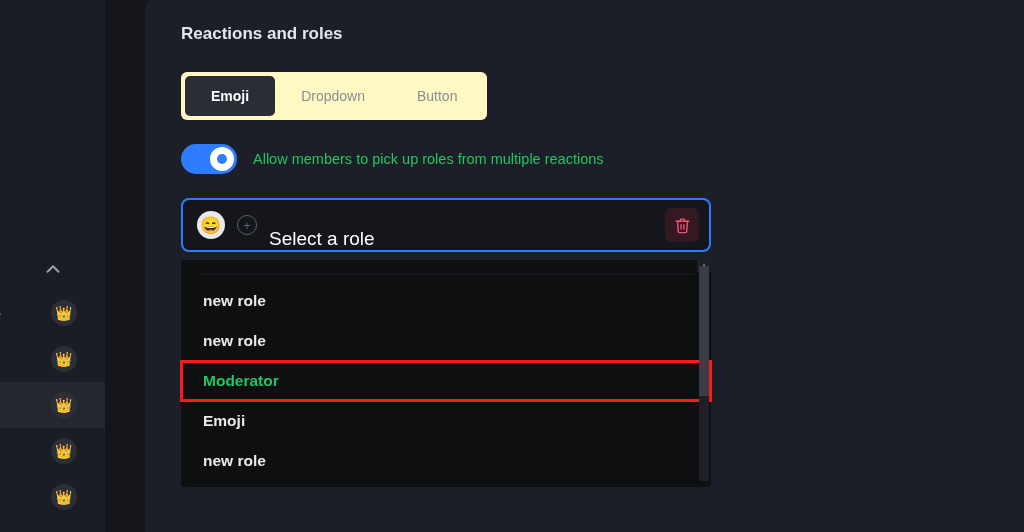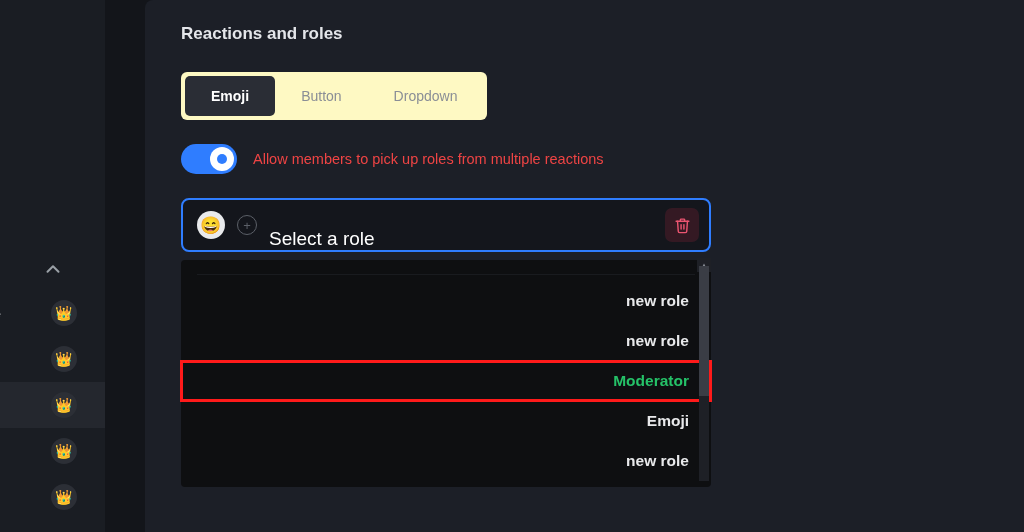--- a/index.html
+++ b/index.html
@@ -88,21 +88,21 @@
   }
   .switch .knob {
     position: absolute; right: 3px; top: 3px;
     width: 24px; height: 24px; border-radius: 50%;
     background: #fff;
     display:flex;align-items:center;justify-content:center;
   }
   .switch .knob:after{
     content:""; width:10px;height:10px;border-radius:50%;background:#2f7dff;
   }
-  .toggle-label { font-size: 14.5px; color: #ef4444; }
+  .toggle-label { font-size: 14.5px; color: #22c55e; }
 
   
   .role-bar-wrap { position: relative; width: 530px; }
   .role-bar {
     width: 100%;
     height: 54px;
     background: #14161c;
     border: 2px solid #2f7dff;
     border-radius: 8px;
     display: flex; align-items: center;
@@ -139,21 +139,20 @@
     border-radius: 4px;
     padding: 14px 0 6px 0;
   }
   .dd-sep { height:1px; background:#2a2d35; margin: 0 16px 6px 16px; opacity:.4; }
   .dd-item {
     padding: 11px 22px;
     font-size: 15.5px;
     color: #e8e9eb;
     cursor: pointer;
     font-weight: 600;
-    text-align: right;
   }
   .dd-item.moderator { color: #25c268; }
   .dd-item.highlight {
     outline: 3px solid #ff1a1a;
     outline-offset: -2px;
   }
   .dd-scrollbar {
     position:absolute; right:2px; top:6px; bottom:6px; width:10px;
     background:#1e2026;
   }
@@ -199,22 +198,22 @@
     </div>
   </div>
 
   <div class="gap"></div>
 
   <div class="main">
     <div class="section-title">Reactions and roles</div>
 
     <div class="seg-group">
       <div class="seg active">Emoji</div>
+      <div class="seg">Dropdown</div>
       <div class="seg">Button</div>
-      <div class="seg">Dropdown</div>
     </div>
 
     <div class="toggle-row">
       <div class="switch">
         <div class="knob"></div>
       </div>
       <div class="toggle-label">Allow members to pick up roles from multiple reactions</div>
     </div>
 
     <div class="role-bar-wrap">

